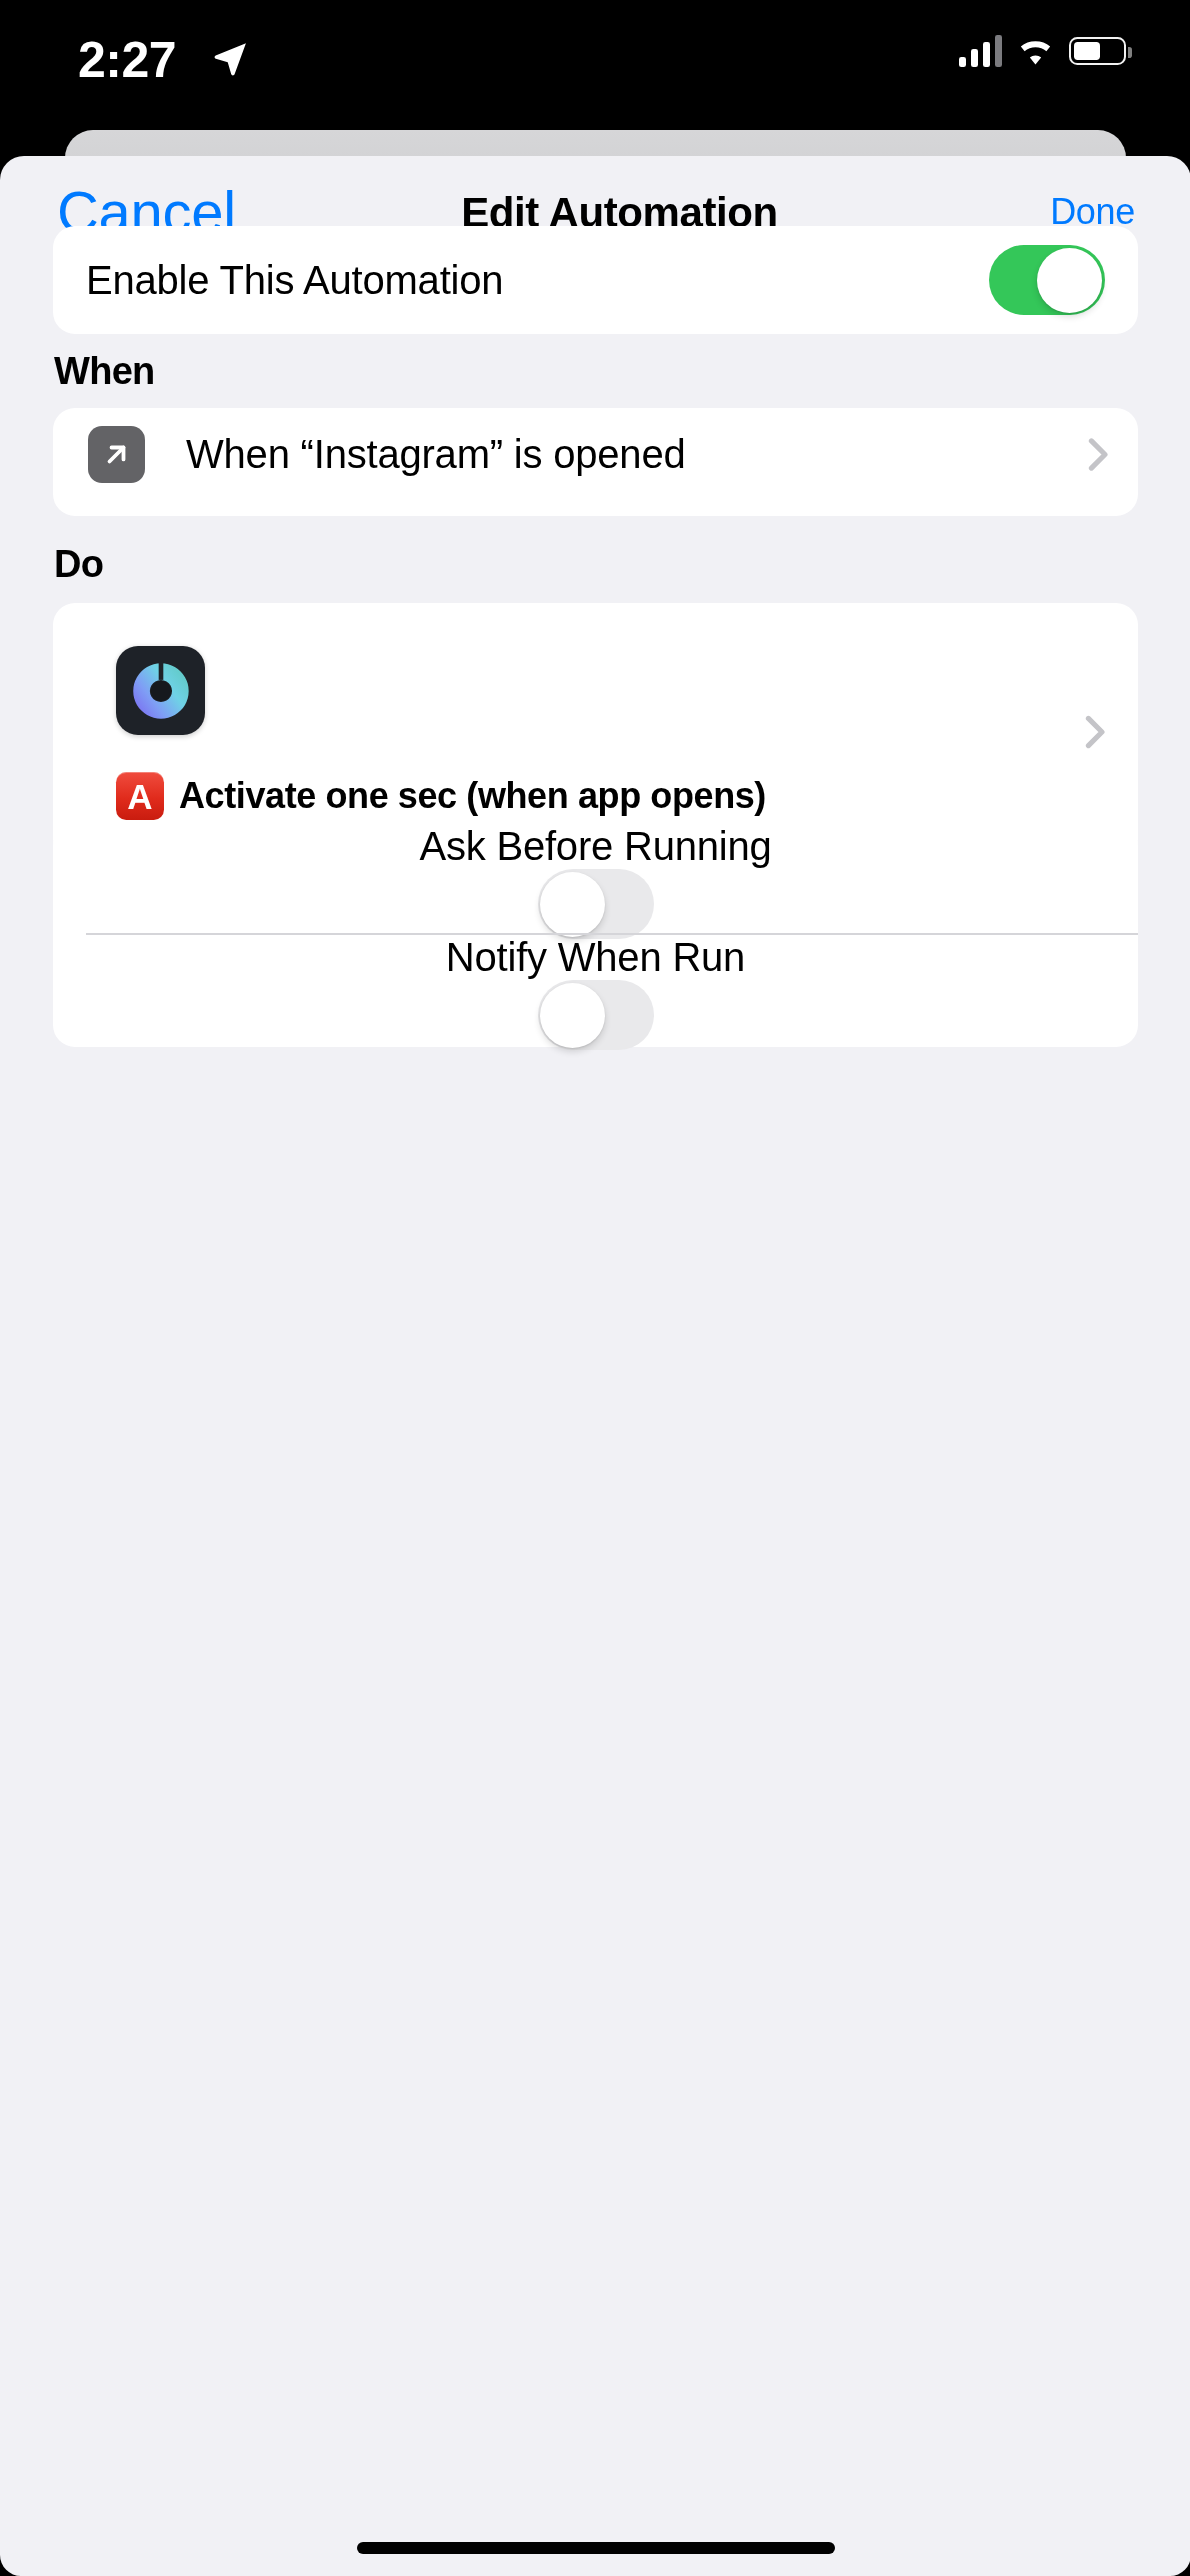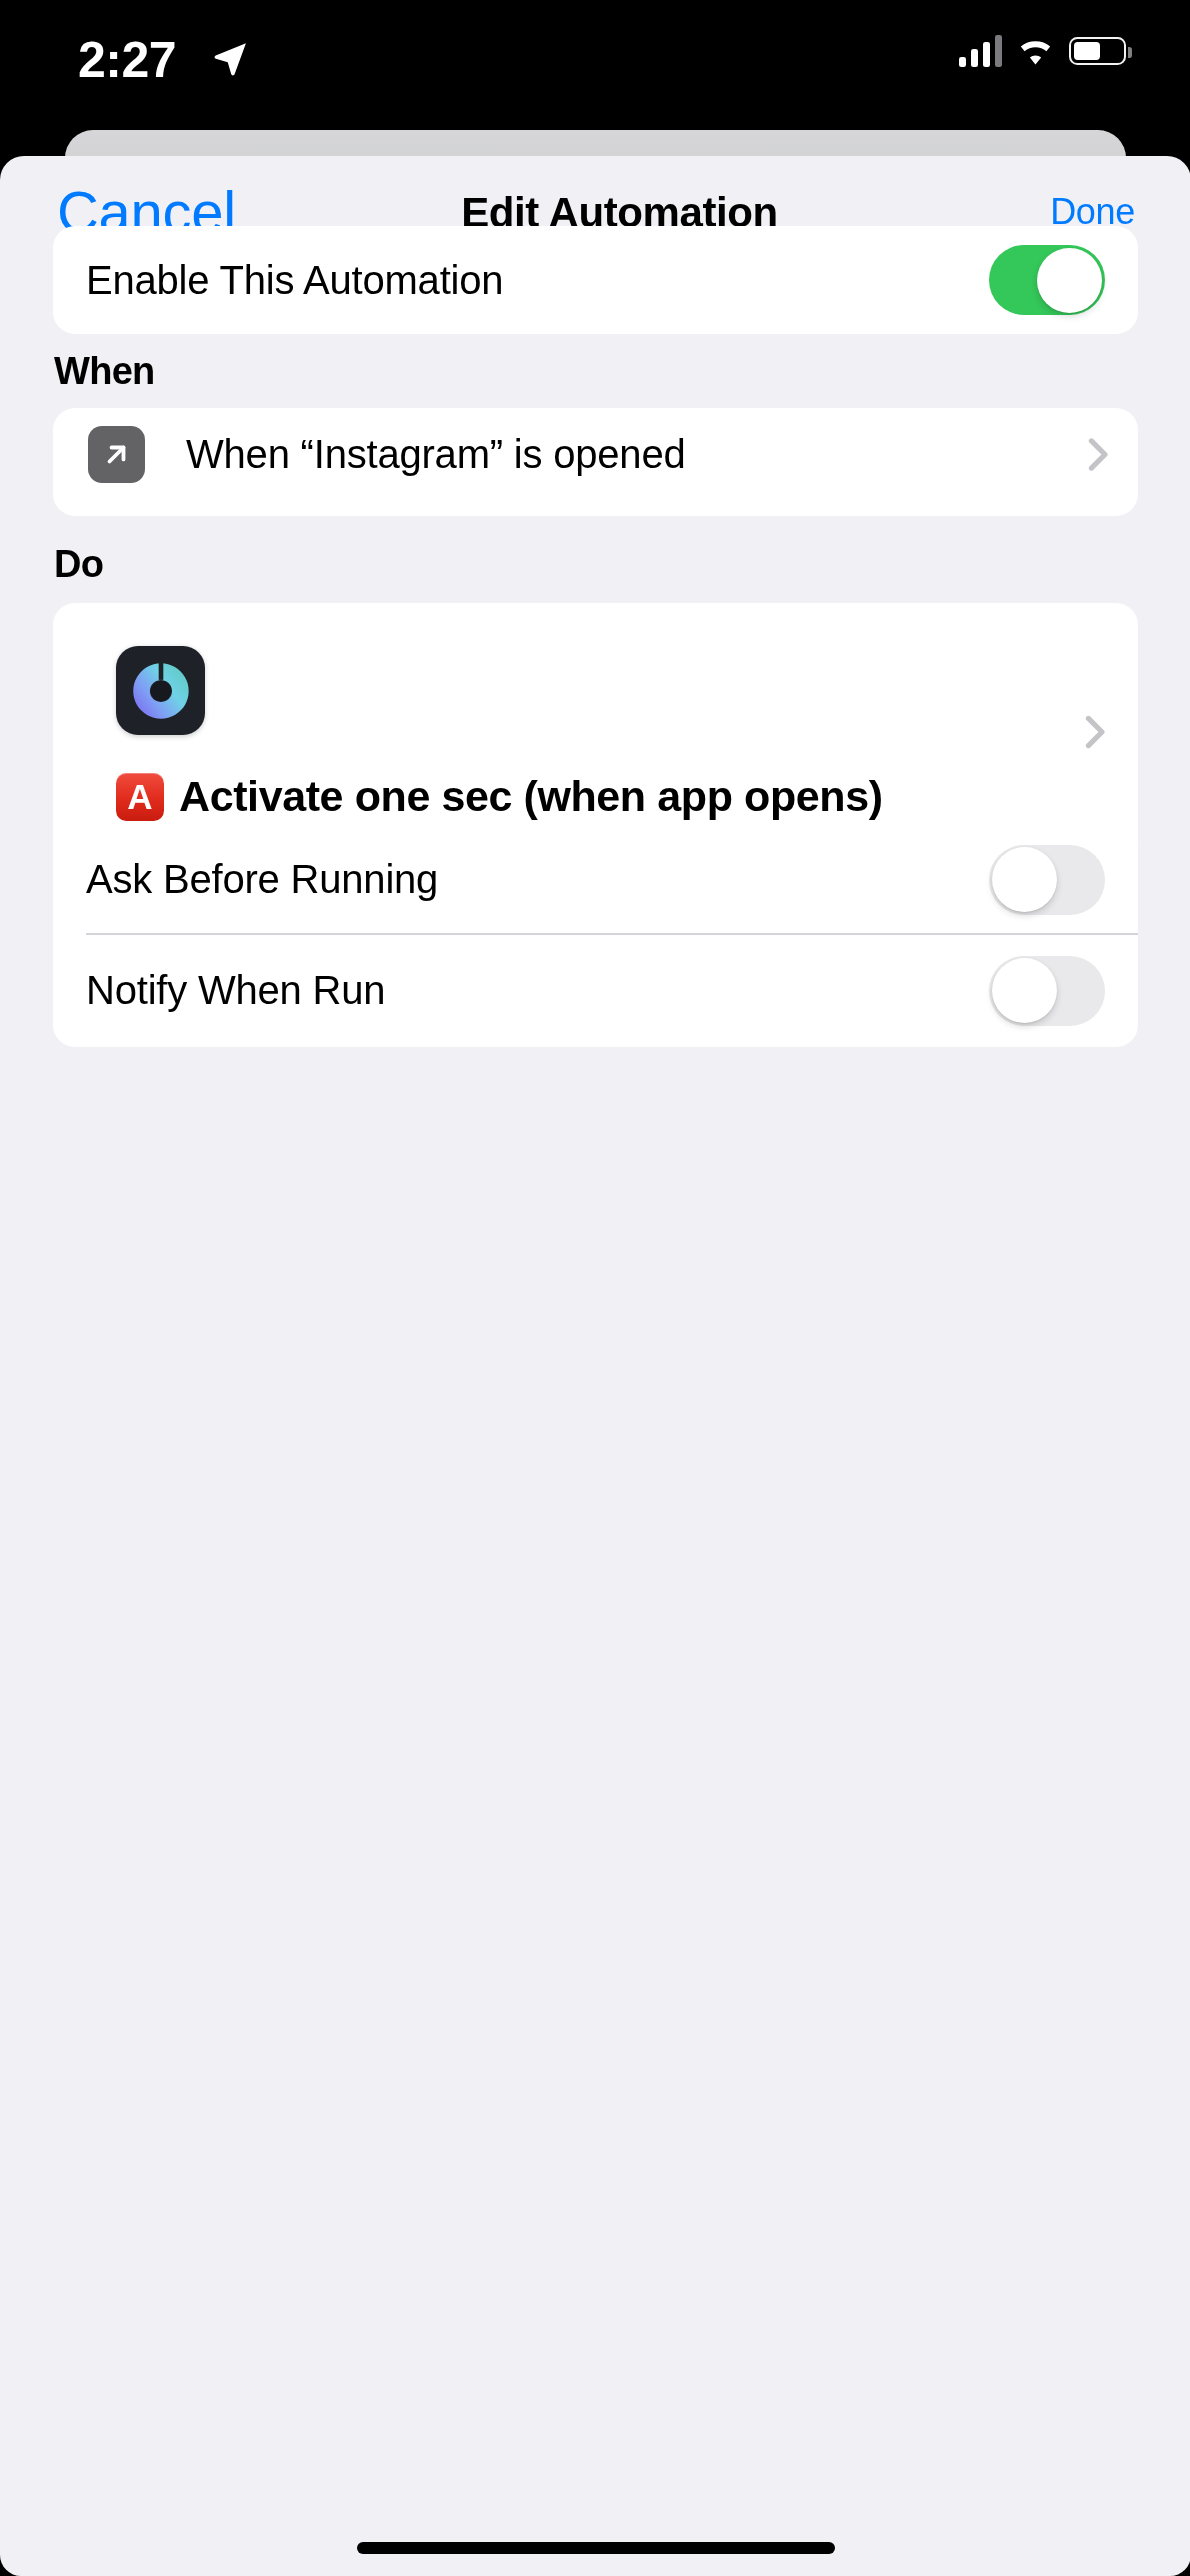--- a/index.html
+++ b/index.html
@@ -239,37 +239,38 @@
     color:#fff;
     font-size:35px;
     font-weight:bold;
     display:flex; align-items:center; justify-content:center;
     flex:none;
     line-height:1;
     box-shadow:inset 0 0.9px 0 rgba(255,255,255,0.3);
   }
   .action-text {
     margin-left:15px;
-    font-size:43px;
+    font-size:36px;
     font-weight:bold;
     color:#000;
     letter-spacing:-0.4px;
   }
   .action-chevron {
     position:absolute;
     right:33px; top:50%;
     transform:translateY(-50%);
   }
 
   
   .opt-row {
     position:relative;
     display:flex; align-items:center;
     height:111px;
     padding:0 33px 0 33px;
+    flex-direction:column;
   }
   .divider {
     position:absolute;
     left:33px; right:0;
     bottom:0;
     height:1.9px;
     background:#d5d5d9;
   }
 
   

